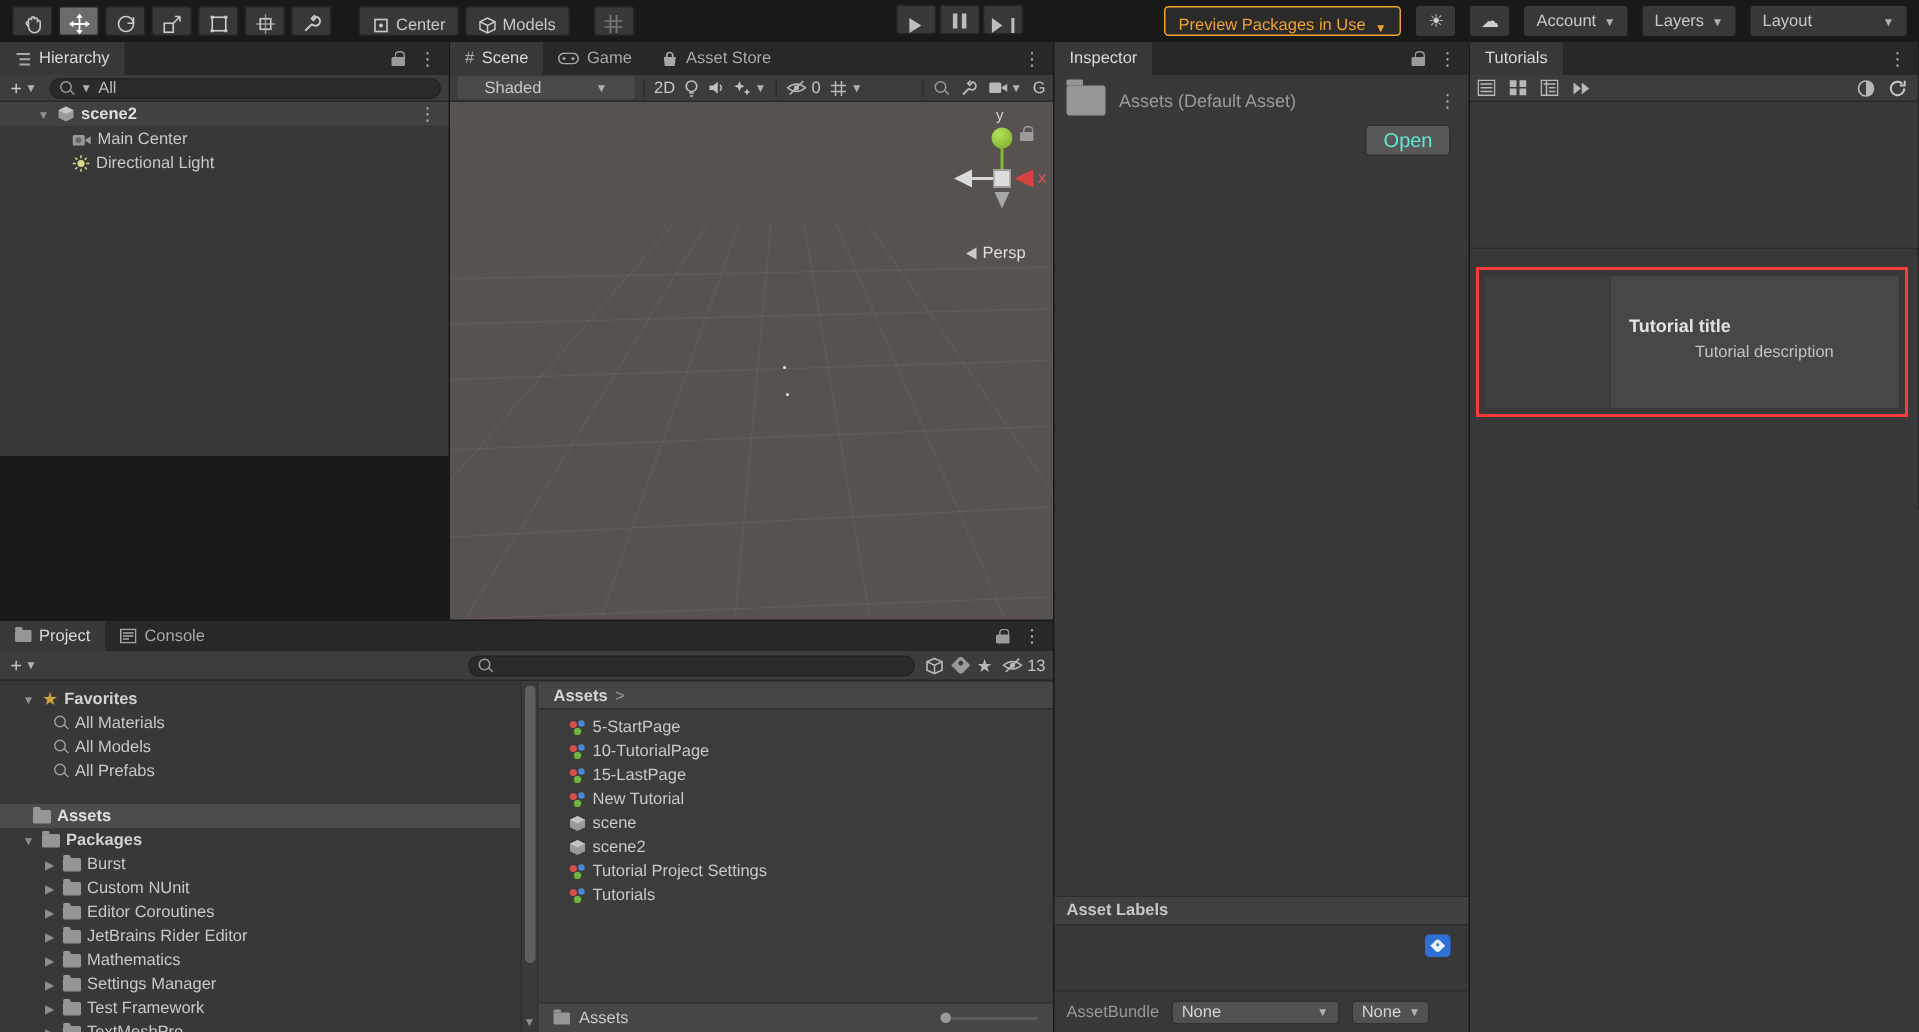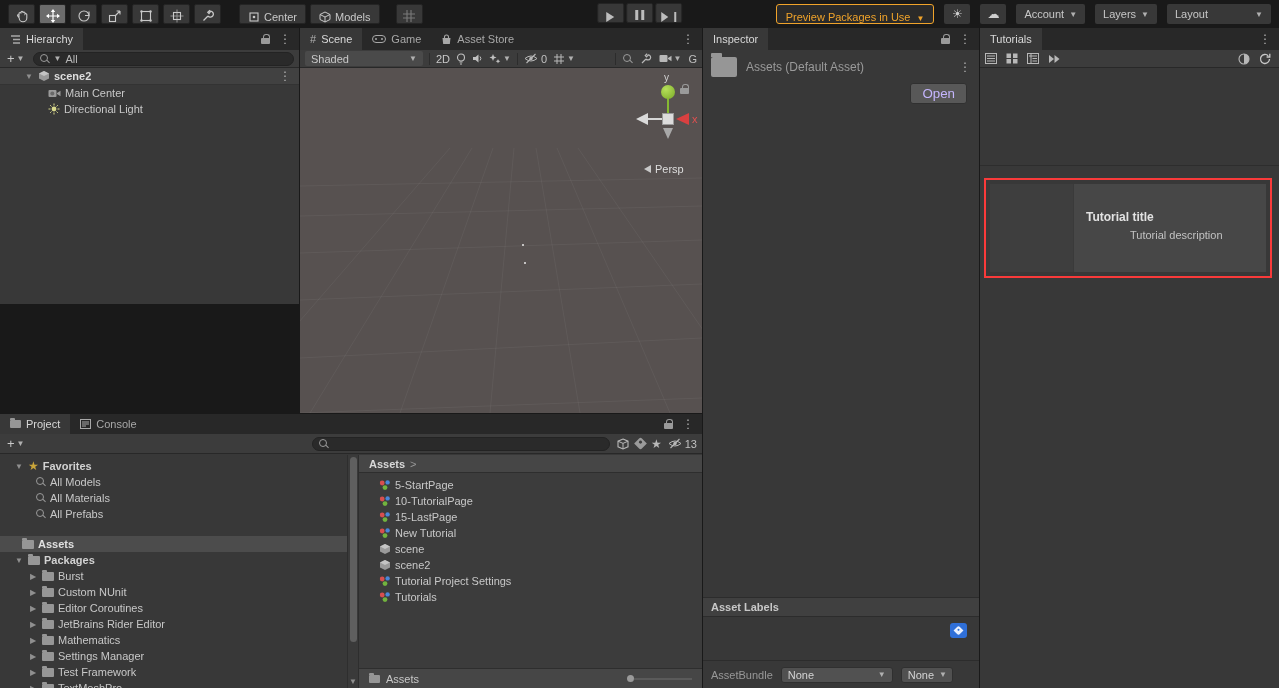--- a/index.html
+++ b/index.html
@@ -64,21 +64,21 @@
   
   .hierarchy { left:0; top:28px; width:299px; height:276px; }
   .plusbtn { display:flex; align-items:center; gap:2px; color:#c8c8c8; font-size:13px; padding:0 2px; }
   .scene-row { height:17px; background:#414141; display:flex; align-items:center; gap:4px; padding-left:24px; border-bottom:1px solid #333; }
   .scene-row b { color:#dedede; font-size:11px; }
   .hrow { padding-left:48px; }
 
   
   .sceneview { left:300px; top:28px; width:402px; height:385px; }
   .hash { color:#b0b0b0; font-size:11px; }
-  .shadedrop { height:15px; min-width:118px; background:#4a4a4a; border-radius:2px; display:flex; align-items:center; padding:0 6px; gap:4px; }
+  .shadedrop { height:15px; min-width:118px; background:#4a4a4a; border-radius:2px; display:flex; align-items:center; padding:0 18px; gap:4px; }
   .shadedrop .caret { margin-left:auto; }
   .vdiv { width:1px; height:12px; background:#2c2c2c; }
   .canvas { position:relative; width:100%; height:345px; background:#575150; }
   .gridsvg { position:absolute; inset:0; }
   .dot { position:absolute; width:2px; height:2px; background:#e8e8e8; border-radius:50%; }
   .gizmo { position:absolute; left:318px; top:0; width:84px; height:115px; }
   .gz-y-label { position:absolute; left:46px; top:4px; color:#d2d2d2; font-size:10px; }
   .gz-stem { position:absolute; left:49px; top:30px; width:2px; height:16px; background:#86b832; }
   .gz-ball { position:absolute; left:43px; top:17px; width:14px; height:14px; border-radius:50%; background:radial-gradient(circle at 35% 30%, #b6e05a, #7aa928); }
   .gz-cube { position:absolute; left:44px; top:45px; width:12px; height:12px; background:#dcdcdc; border:1px solid #9b9b9b; }
@@ -111,21 +111,21 @@
   .sel-row { background:#4c4c4c; }
   .ind1 { padding-left:14px; }
   .ind2 { padding-left:36px; }
   .ind3 { padding-left:28px; }
 
   
   .inspector { left:703px; top:28px; width:276px; height:660px; }
   .insp-head { display:flex; align-items:center; gap:9px; padding:7px 8px 4px 8px; }
   .insp-title { color:#9a9a9a; font-size:12px; }
   .openrow { display:flex; justify-content:flex-end; padding:2px 12px; }
-  .openbtn { background:#585858; border:1px solid #303030; border-radius:3px; color:#c4b5fd; padding:2px 11px; }
+  .openbtn { background:#585858; border:1px solid #303030; border-radius:3px; color:#5eead4; padding:2px 11px; }
   .labels-head { position:absolute; left:0; right:0; bottom:71px; height:20px; background:#404040; border-top:1px solid #2c2c2c; border-bottom:1px solid #2c2c2c; display:flex; align-items:center; padding:0 8px; color:#c8c8c8; font-weight:bold; }
   .tagrow { position:absolute; left:0; right:0; bottom:45px; height:26px; display:flex; align-items:center; justify-content:flex-end; padding:0 12px; }
   .bluetag { width:17px; height:15px; background:#2f6fd8; border-radius:3px; display:flex; align-items:center; justify-content:center; }
   .bluetag .tagicon { width:7px; height:7px; background:#e8f0ff; }
   .bluetag .tagicon::after { background:#2f6fd8; width:2px; height:2px; }
   .bundlebar { position:absolute; left:0; right:0; bottom:0; height:28px; border-top:1px solid #2c2c2c; display:flex; align-items:center; gap:8px; padding:0 8px; background:#383838; }
   .minidrop { height:16px; background:#515151; border:1px solid #303030; border-radius:3px; display:flex; align-items:center; gap:5px; padding:0 6px; color:#d4d4d4; }
   .minidrop.w1 { width:112px; }
   .minidrop.w2 { width:52px; }
   .minidrop .caret { margin-left:auto; }
@@ -513,25 +513,25 @@
     <div class="pbody">
 
       <div class="ptree">
         <div class="row ind1">
           <span class="fo">▼</span>
           <span style="color:#c9a53a; font-size:12px">★</span>
           <b style="color:#d2d2d2">Favorites</b>
         </div>
         <div class="row ind2">
           <span class="mag"></span>
-          <span>All Models</span>
+          <span>All Materials</span>
         </div>
         <div class="row ind2">
           <span class="mag"></span>
-          <span>All Materials</span>
+          <span>All Models</span>
         </div>
         <div class="row ind2">
           <span class="mag"></span>
           <span>All Prefabs</span>
         </div>
         <div style="height:14px"></div>
         <div class="row sel-row" style="padding-left:22px">
           <span class="folder"></span>
           <b style="color:#e0e0e0">Assets</b>
         </div>

